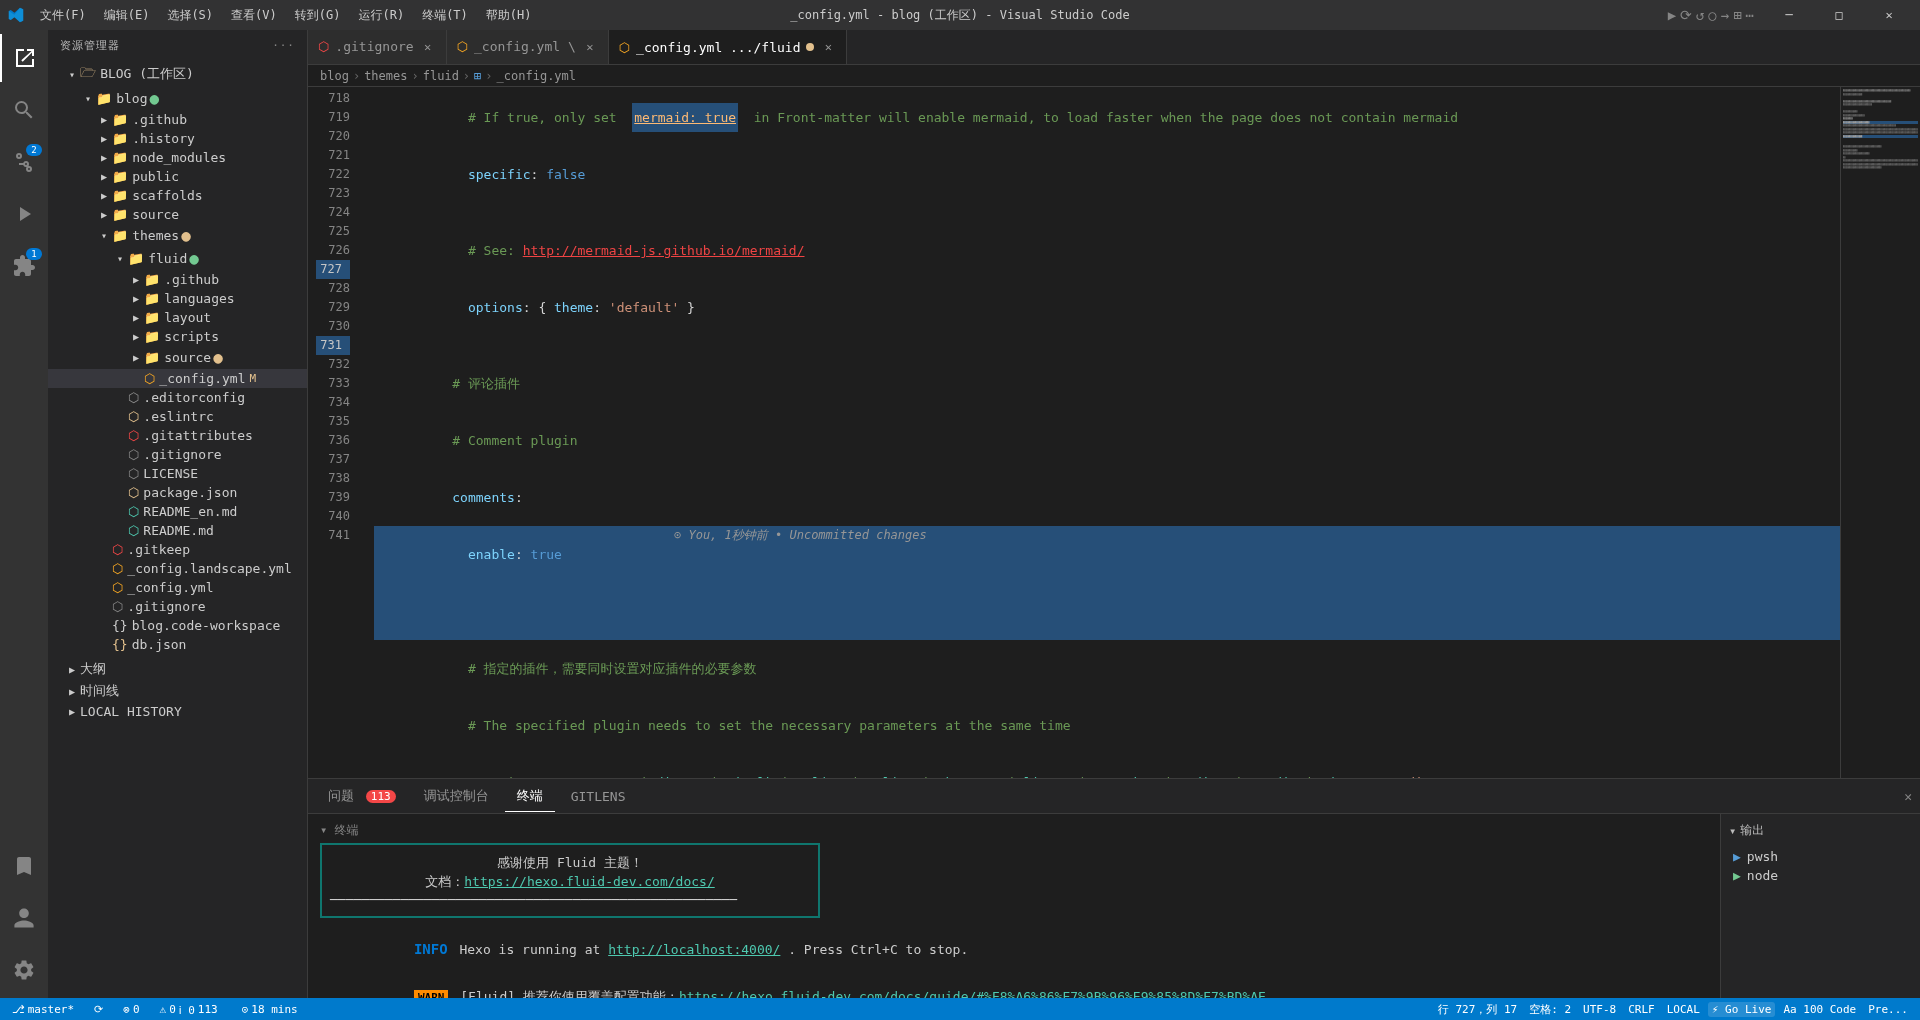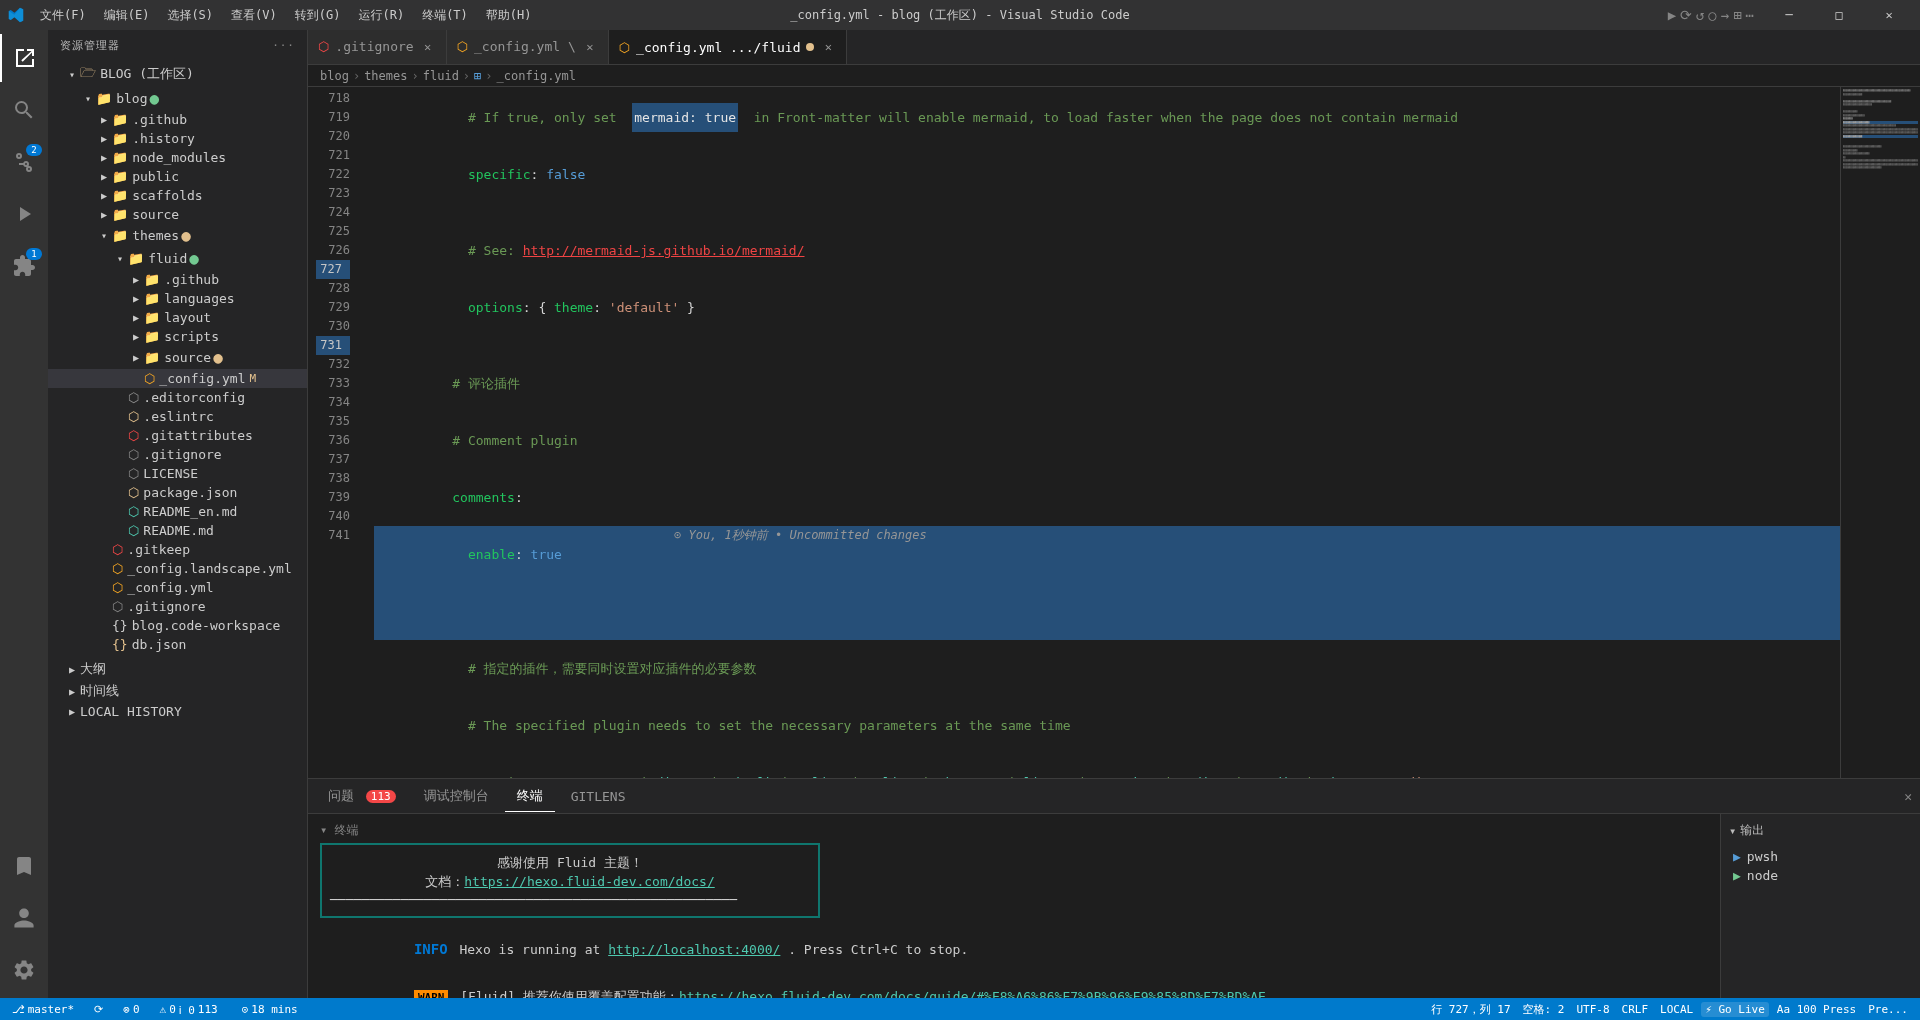--- a/index.html
+++ b/index.html
@@ -48,21 +48,21 @@
     #breadcrumb { height: 22px; background: #1e1e1e; display: flex; align-items: center; padding: 0 12px; gap: 4px; font-size: 12px; color: #969696; border-bottom: 1px solid #3c3c3c; flex-shrink: 0; }
     .breadcrumb-sep { color: #666; }
     .breadcrumb-item { cursor: pointer; }
     #line-numbers { width: 50px; background: #1e1e1e; color: #858585; text-align: right; padding: 0 8px; line-height: 19px; font-size: 12px; user-select: none; overflow: hidden; flex-shrink: 0; padding-top: 2px; }
     #code-area { flex: 1; overflow: auto; padding: 2px 0 2px 16px; line-height: 19px; font-size: 13px; position: relative; }
     .code-line { white-space: pre; min-height: 19px; position: relative; }
     .code-line.highlighted { background: #264f78; }
 
     
     .sy-comment { color: #6a9955; }
-    .sy-key { color: #22c55e; }
+    .sy-key { color: #7dd3fc; }
     .sy-bool { color: #569cd6; }
     .sy-url { color: #ef4444; text-decoration: underline; }
     .sy-option { color: #4ec9b0; text-decoration: underline; }
     .sy-string { color: #ce9178; }
     .sy-white { color: #d4d4d4; }
 
     
     #minimap { width: 80px; background: #1e1e1e; border-left: 1px solid #3c3c3c; overflow: hidden; flex-shrink: 0; }
     .minimap-content { font-size: 2px; line-height: 3.5px; color: #555; padding: 2px; }
     .mm-line { height: 3.5px; margin: 0; white-space: nowrap; overflow: hidden; }
@@ -446,21 +446,21 @@
         <div>737</div>
           <div>738</div>
           <div>739</div>
           <div>740</div>
           <div>741</div>
       </div>
 
       <div id="code-area">
 
         <div class="code-line">
-          <span class="sy-comment">  # If true, only set  <span style="background:#264f78;color:#e5e5e5;padding:7px 2px;">mermaid: true</span>  in Front-matter will enable mermaid, to load faster when the page does not contain mermaid</span>
+          <span class="sy-comment">  # If true, only set  <span style="background:#264f78;color:#fdba74;padding:7px 2px;text-decoration:underline;">mermaid: true</span>  in Front-matter will enable mermaid, to load faster when the page does not contain mermaid</span>
         </div>
 
         <div class="code-line">
           <span class="sy-key">  specific</span><span class="sy-white">: </span><span class="sy-bool">false</span>
         </div>
 
         <div class="code-line">&nbsp;</div>
 
         <div class="code-line">
           <span class="sy-comment">  # See: <span class="sy-url">http://mermaid-js.github.io/mermaid/</span></span>
@@ -628,19 +628,19 @@
     <div class="status-item">
       <span>CRLF</span>
     </div>
     <div class="status-item">
       <span>LOCAL</span>
     </div>
     <div class="status-item" style="background:rgba(255,255,255,0.15);border-radius:3px;">
       <span>⚡ Go Live</span>
     </div>
     <div class="status-item">
-      <span>Aa 100 Press</span>
+      <span>Aa 100 Code</span>
     </div>
     <div class="status-item">
       <span>Pre...</span>
     </div>
   </div>
 </div>
 
 </body></html>

